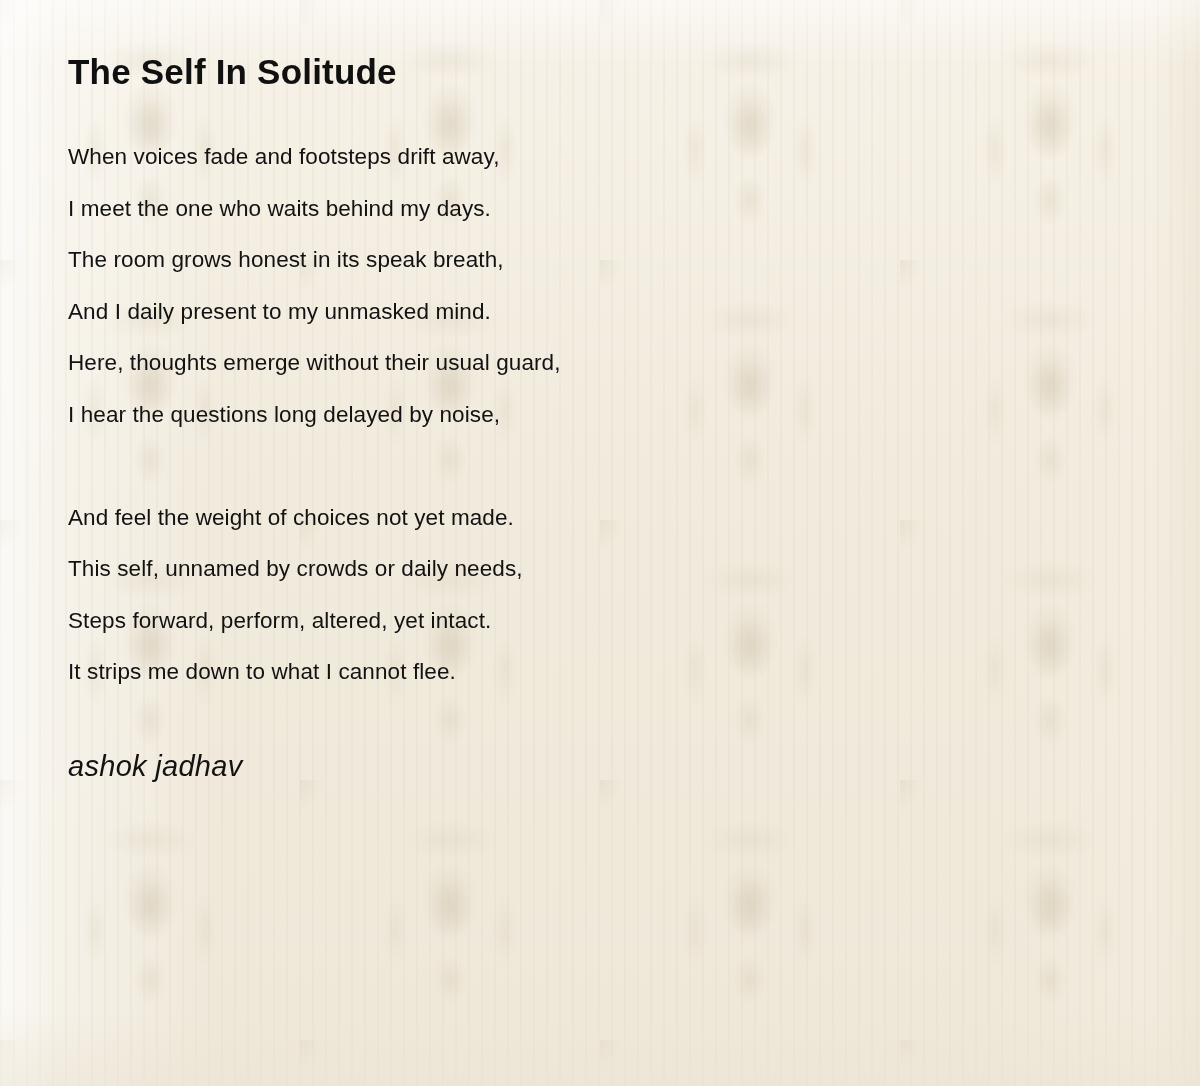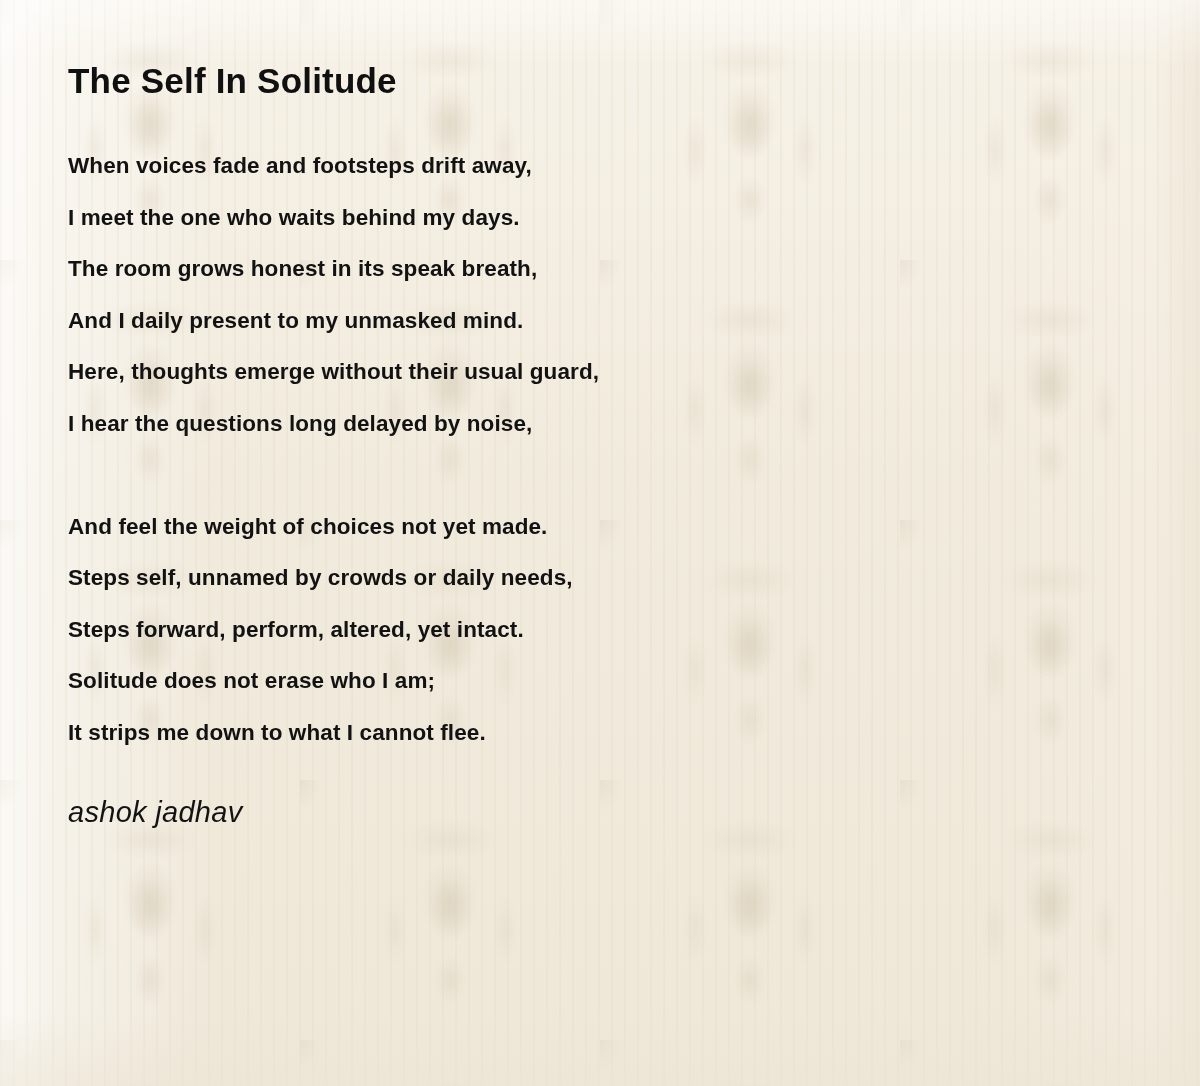--- a/index.html
+++ b/index.html
@@ -75,42 +75,42 @@
     position: relative;
     z-index: 2;
     padding: 44px 70px 0 68px;
   }
 
   .poem-title {
     font-size: 35px;
     font-weight: bold;
     color: #101010;
     letter-spacing: 0.2px;
-    margin: 16px 0 38px 0;
+    margin: 7px 0 38px 0;
     line-height: 1.2;
   }
 
   .poem-body {
     margin: 0;
   }
 
   .poem-line {
     font-size: 22.5px;
-    font-weight: bold;
+    font-weight: normal;
     color: #121212;
     line-height: 51.5px;
     white-space: pre-wrap;
     letter-spacing: 0.1px;
   }
   .poem-line.blank {
     height: 51.5px;
   }
 
   .poet-name {
-    margin-top: 38px;
+    margin-top: 52px;
     font-size: 29px;
     font-style: italic;
     font-weight: normal;
     color: #131313;
     letter-spacing: 0.3px;
   }
 </style>
 </head>
 <body>
 
@@ -128,22 +128,21 @@
 
     <div class="poem-body" id="poem-body">
         <div class="poem-line">When voices fade and footsteps drift away,</div>
         <div class="poem-line">I meet the one who waits behind my days.</div>
         <div class="poem-line">The room grows honest in its speak breath,</div>
         <div class="poem-line">And I daily present to my unmasked mind.</div>
         <div class="poem-line">Here, thoughts emerge without their usual guard,</div>
         <div class="poem-line">I hear the questions long delayed by noise,</div>
         <div class="poem-line blank"></div>
         <div class="poem-line">And feel the weight of choices not yet made.</div>
-        <div class="poem-line">Steps self, unnamed by crowds or daily needs,</div>
+        <div class="poem-line">This self, unnamed by crowds or daily needs,</div>
         <div class="poem-line">Steps forward, perform, altered, yet intact.</div>
-        <div class="poem-line">Solitude does not erase who I am;</div>
         <div class="poem-line">It strips me down to what I cannot flee.</div>
       </div>
 
     <div class="poet-name">ashok jadhav</div>
 
   </div>
 </div>
 
 </body></html>

